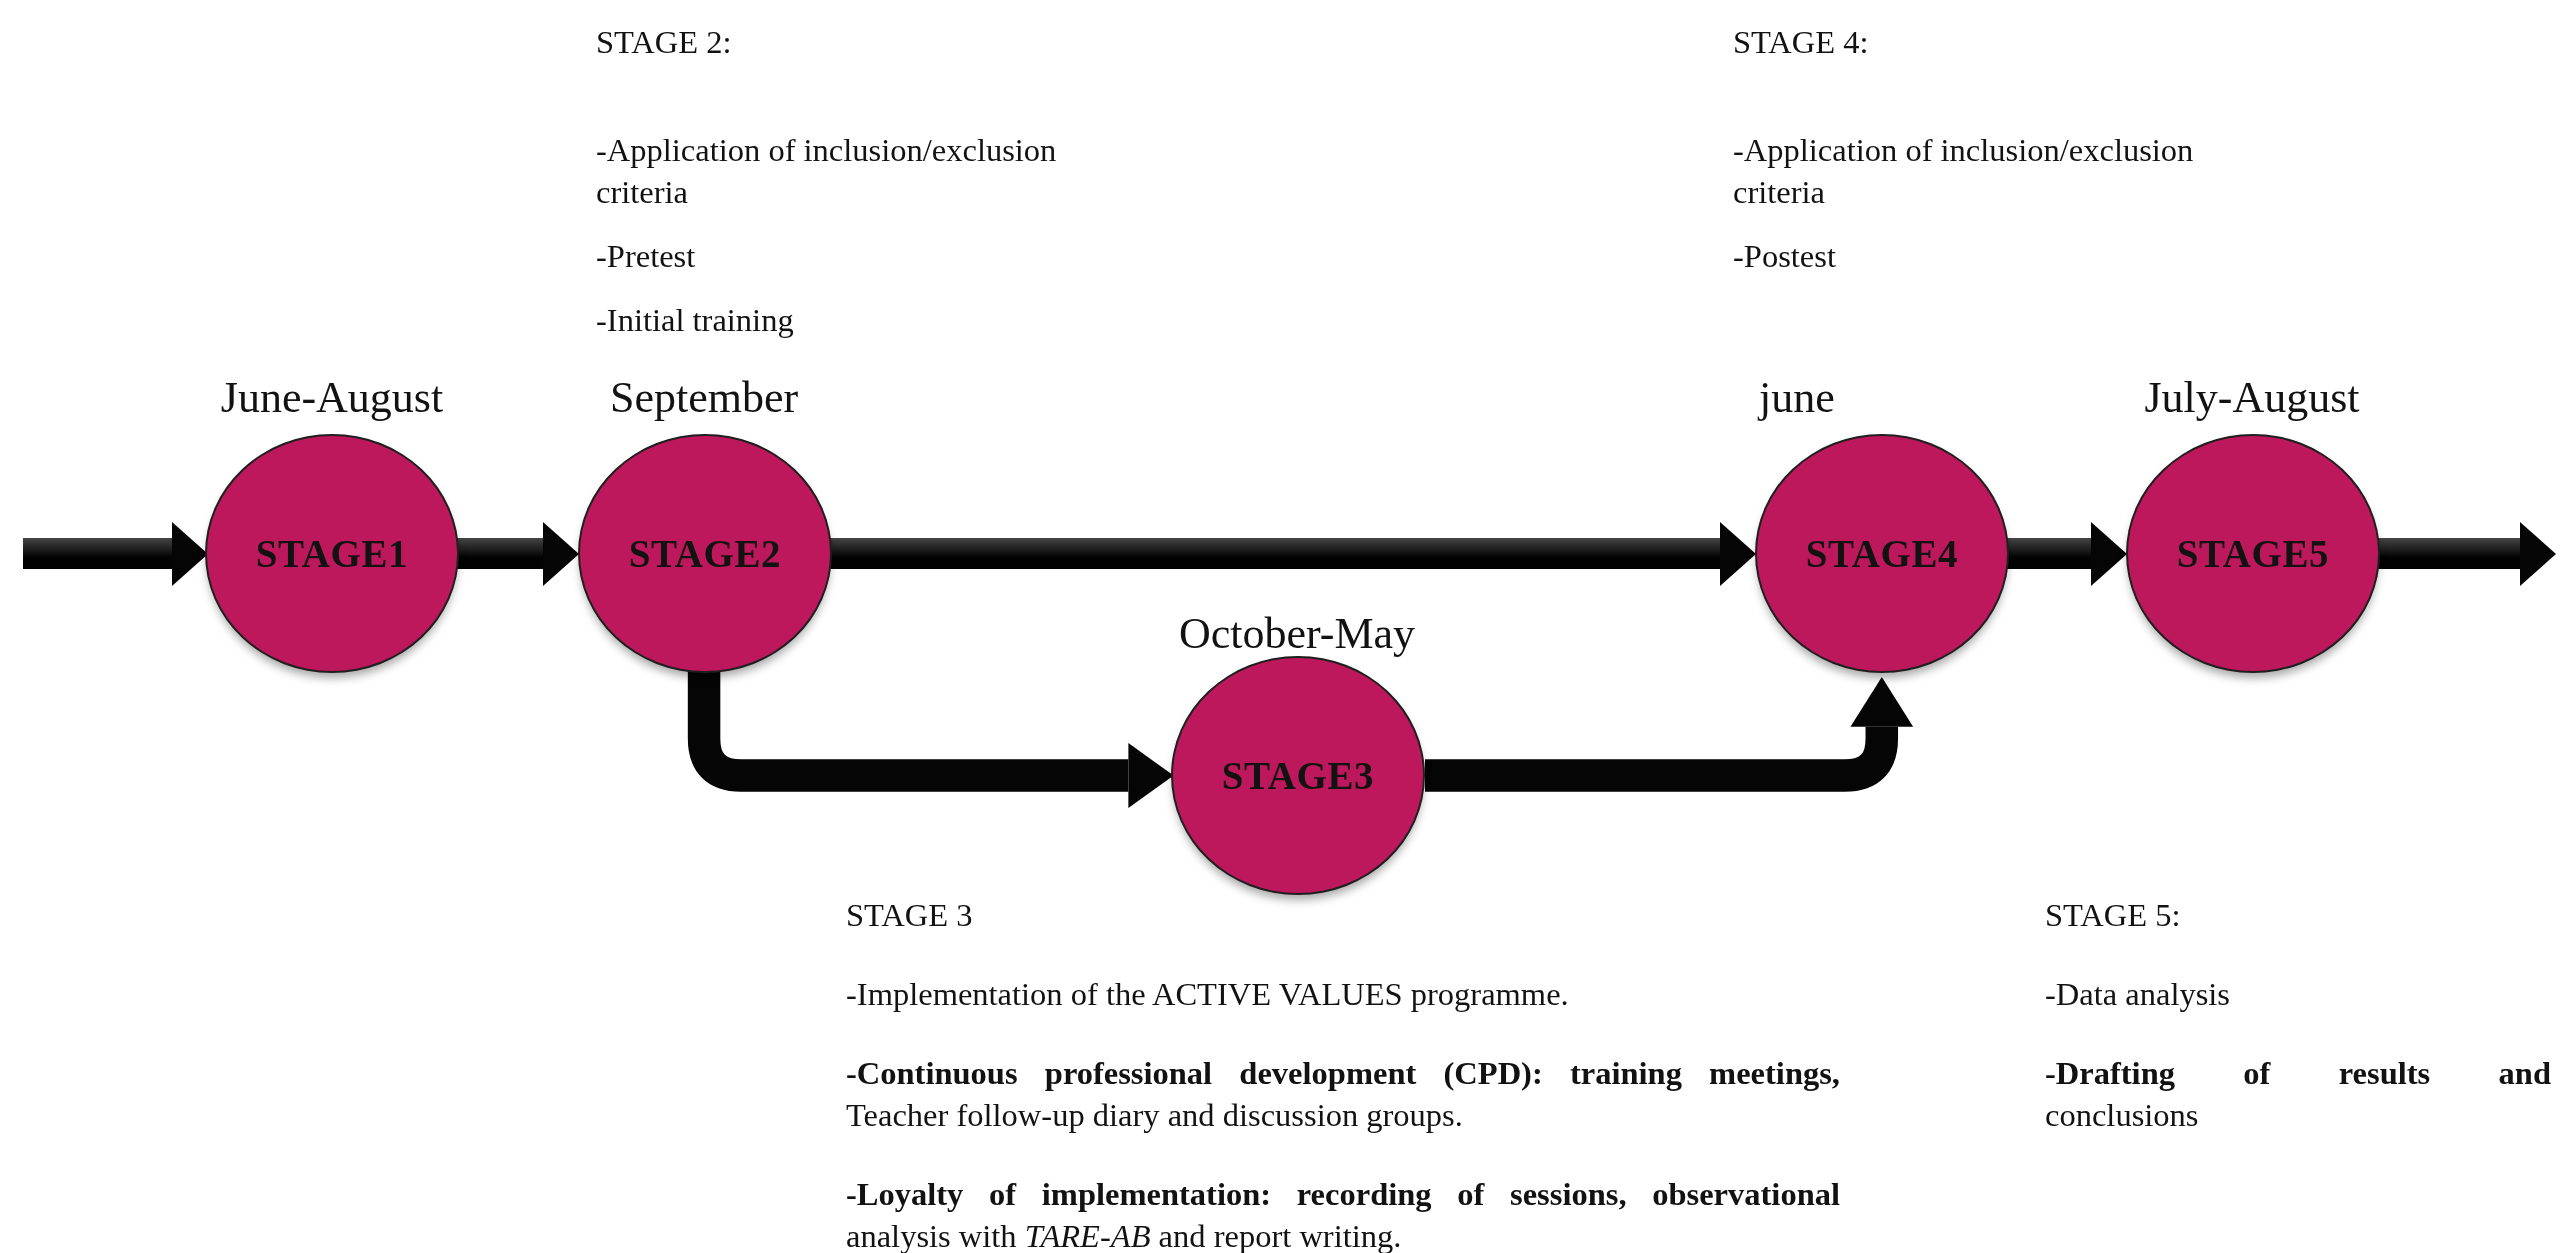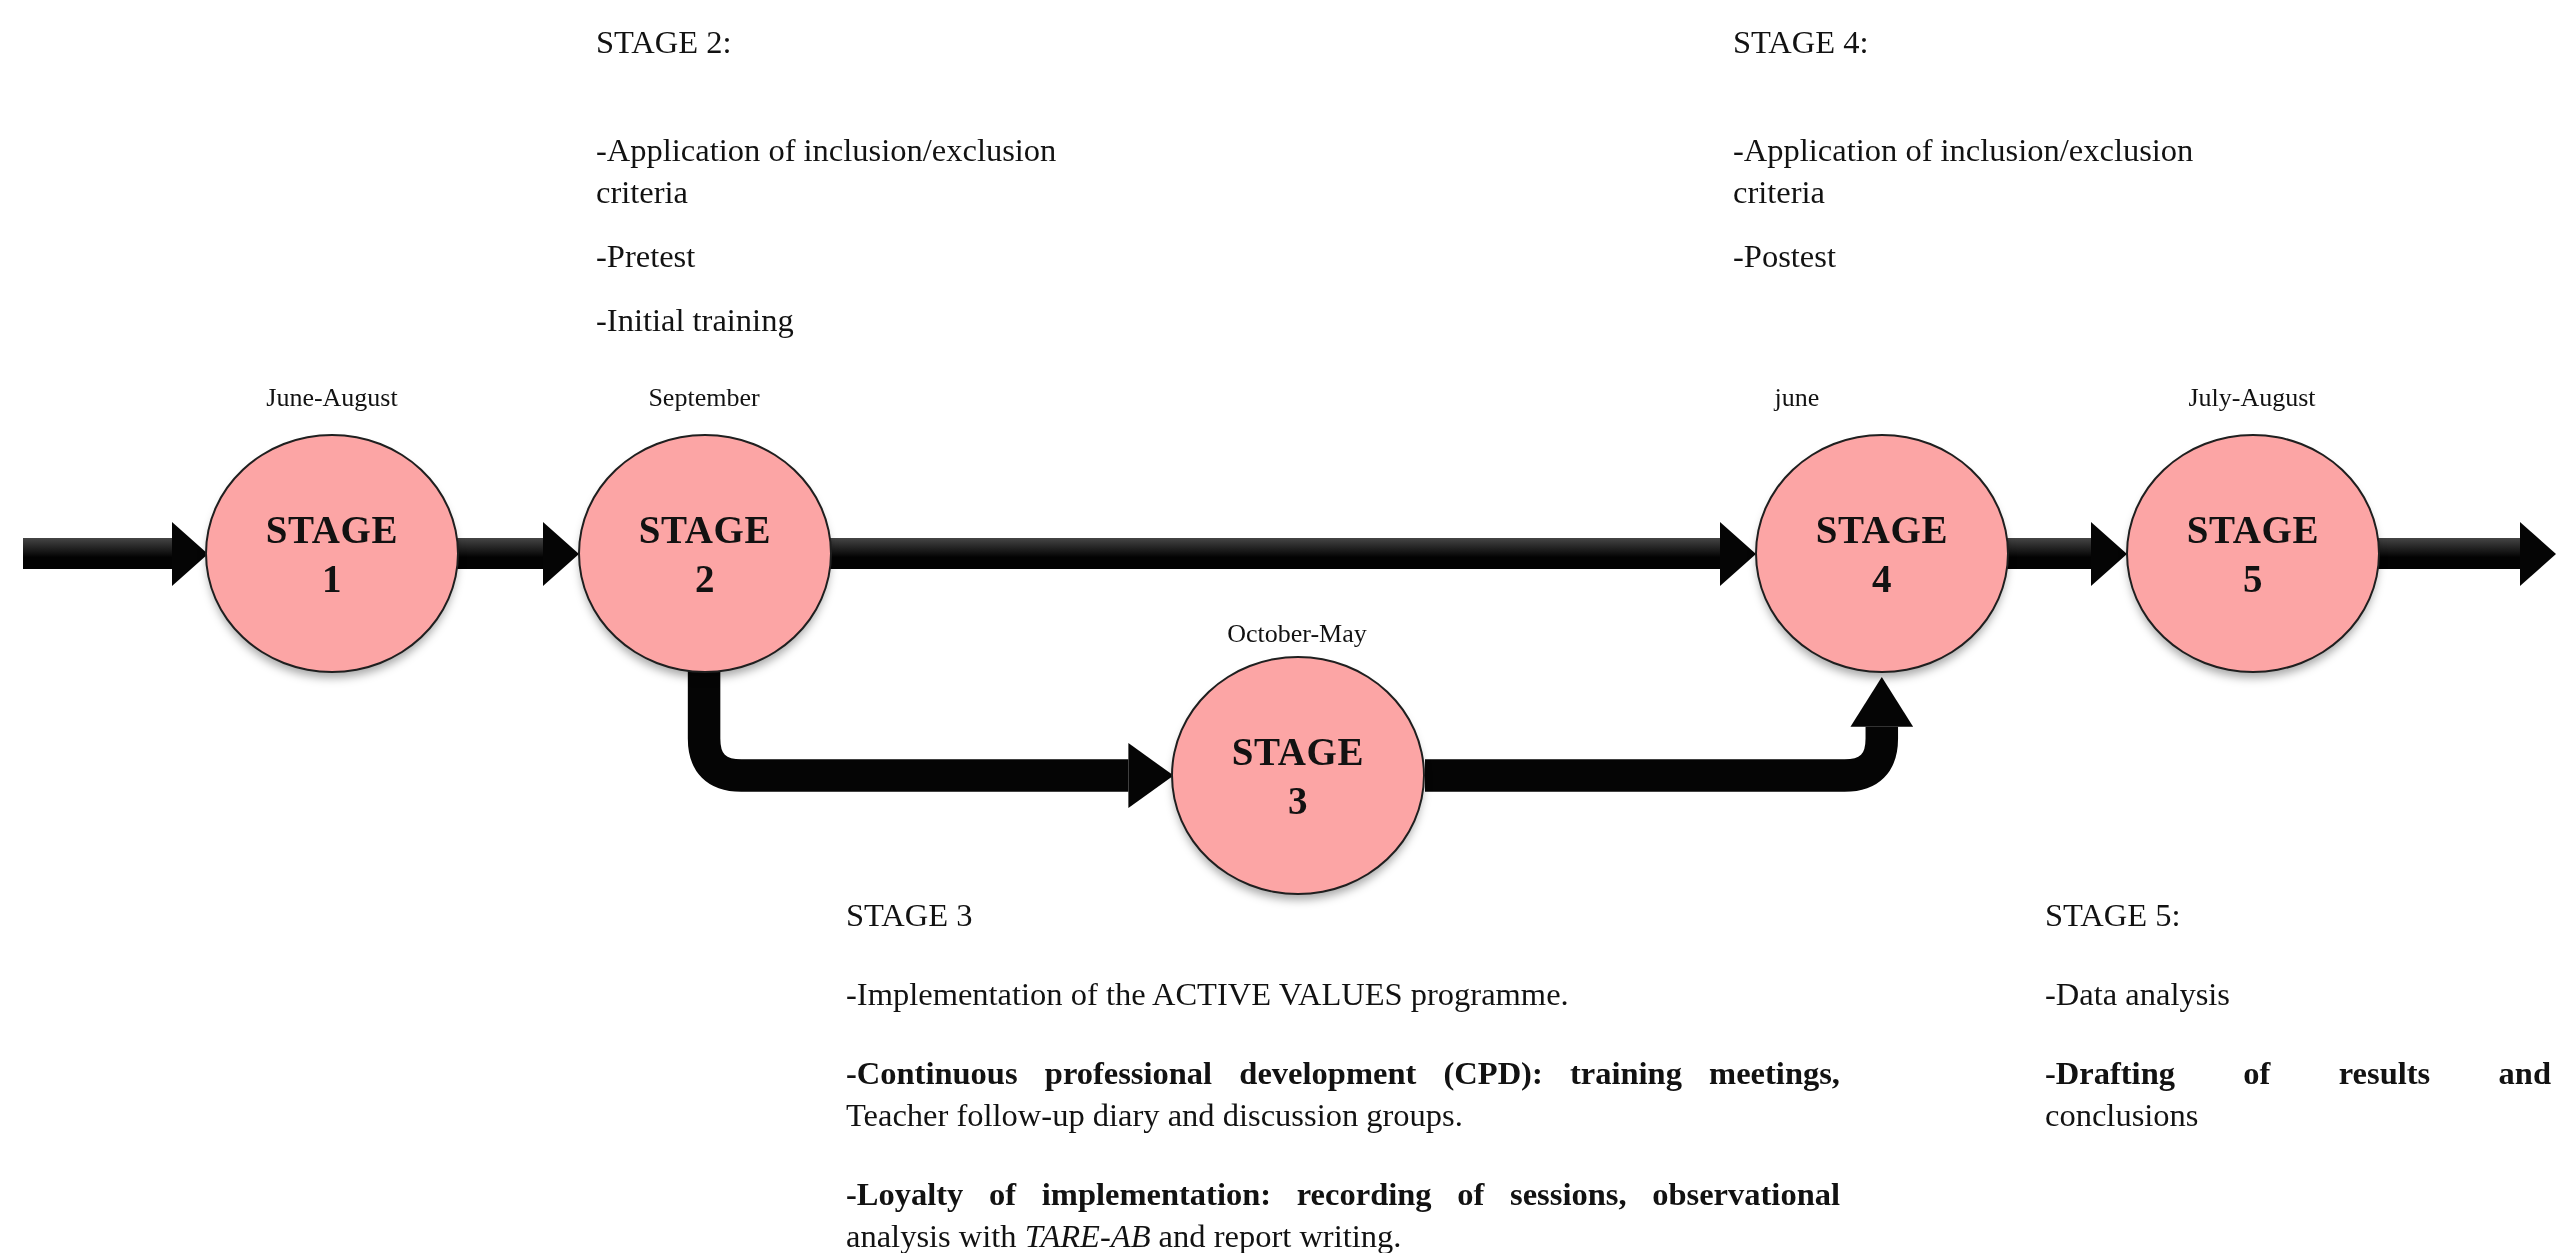--- a/index.html
+++ b/index.html
@@ -16,32 +16,32 @@
   .tb-top .para + .para{margin-top:22px;}
   .tb-bottom .heading + .para{margin-top:37px;}
   .tb-bottom .para + .para{margin-top:37px;}
   .b-s2t{left:596px;top:21px;width:522px;}
   .b-s4t{left:1733px;top:21px;width:522px;}
   .b-s1b{left:91px;top:894px;width:557px;}
   .b-s3b{left:846px;top:894px;width:994px;}
   .b-s5b{left:2045px;top:894px;width:506px;}
   .it{font-style:italic;}
   
-  .month{position:absolute;width:406px;text-align:center;font-size:26px;line-height:42px;}
+  .month{position:absolute;width:406px;text-align:center;font-size:44px;line-height:42px;}
   .m1{left:129px;top:377px;}
   .m2{left:501px;top:377px;}
   .m3{left:1094px;top:613px;}
   .m4{left:1594px;top:377px;}
   .m5{left:2049px;top:377px;text-align:center;}
   
   .circle{
     position:absolute;width:254px;height:239px;border-radius:50%;
-    background:#fca5a5;border:2.3px solid #1f1f1f;box-sizing:border-box;
+    background:#be185d;border:2.3px solid #1f1f1f;box-sizing:border-box;
     box-shadow:0 7px 9.3px -2.3px rgba(0,0,0,0.35);
-    display:flex;flex-direction:column;align-items:center;justify-content:center;
+    display:flex;flex-direction:row;align-items:center;justify-content:center;
   }
   .c1{left:205px;top:434px;}
   .c2{left:578px;top:434px;}
   .c3{left:1171px;top:656px;}
   .c4{left:1755px;top:434px;}
   .c5{left:2126px;top:434px;}
   .c-word,.c-num{font-weight:bold;font-size:39px;line-height:49px;letter-spacing:0.6px;text-align:center;}
   
   .shaft{position:absolute;top:538px;height:31px;background:linear-gradient(180deg,#454545,#030303 62%);}
   .a1{left:23px;width:150px;}

